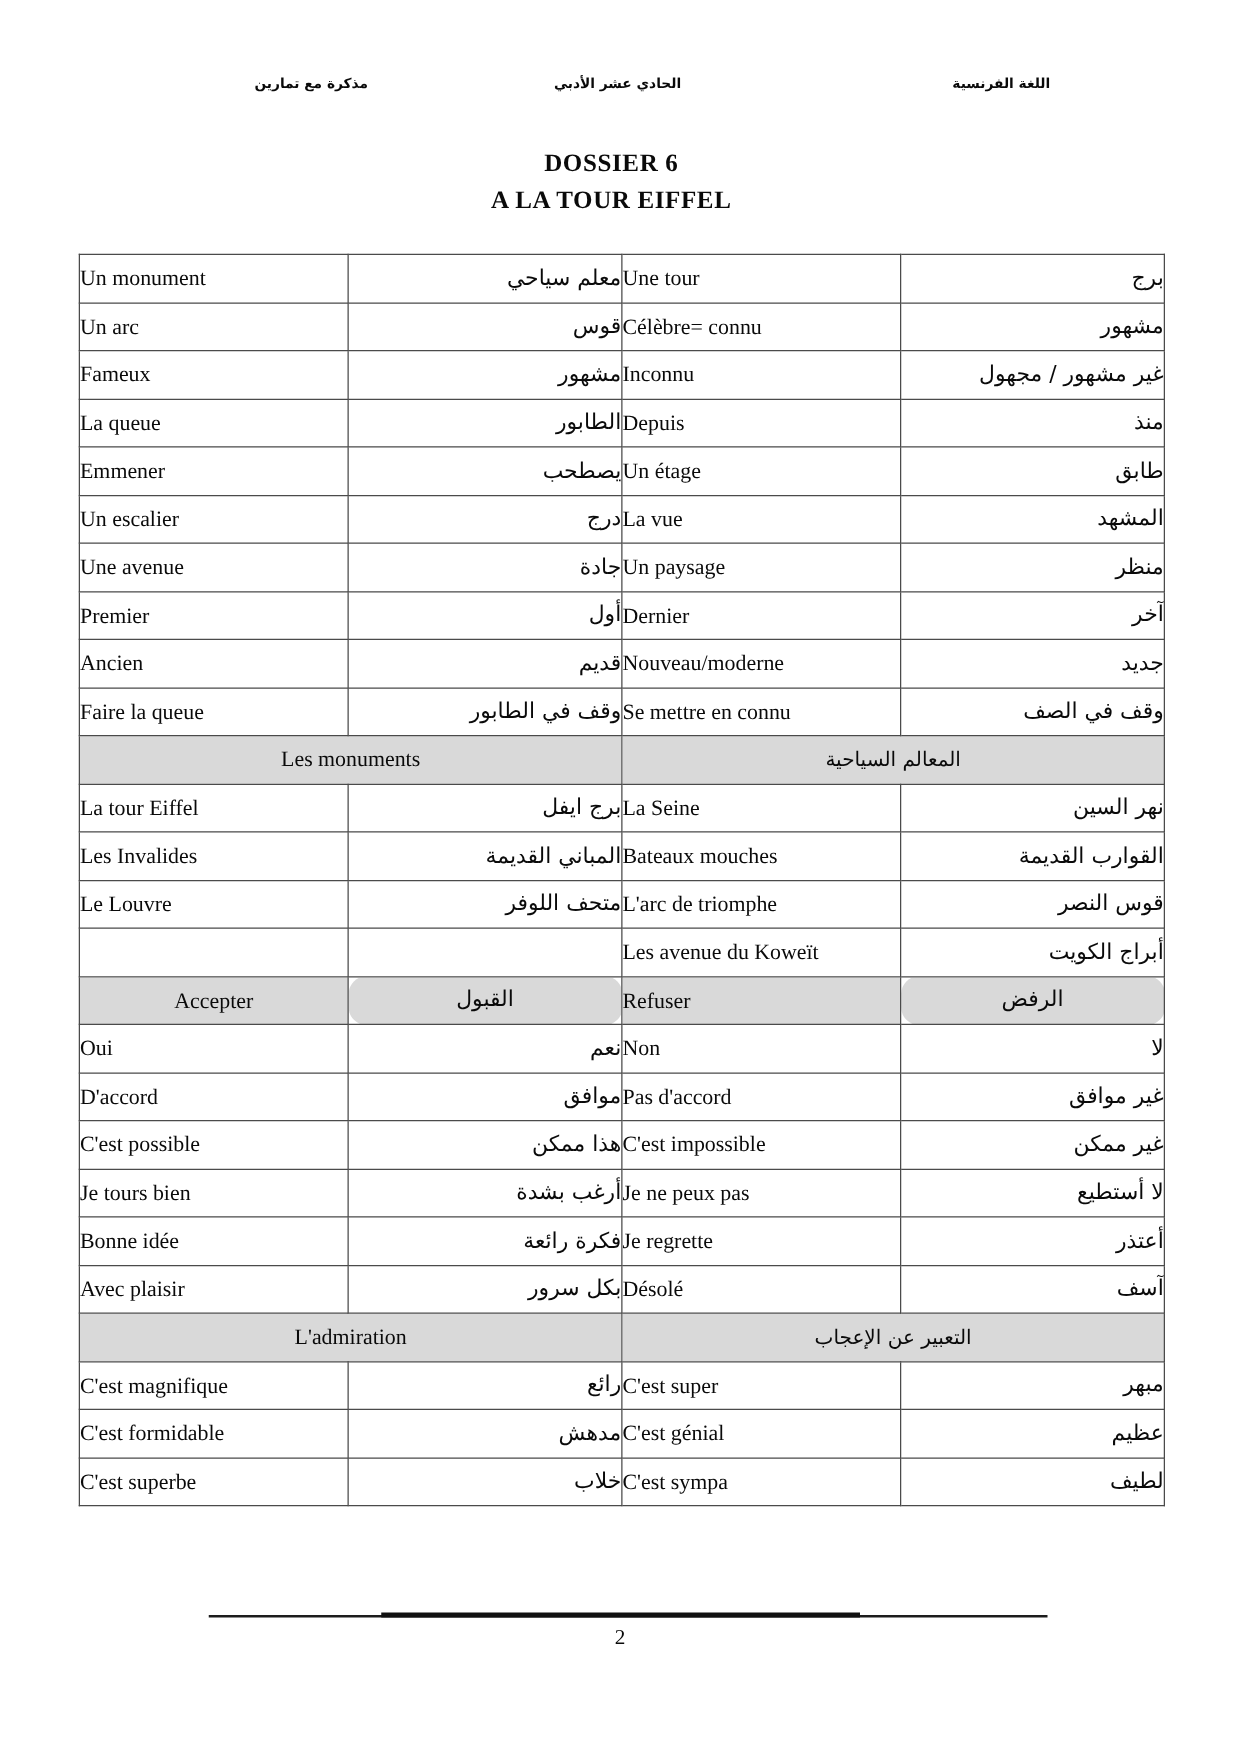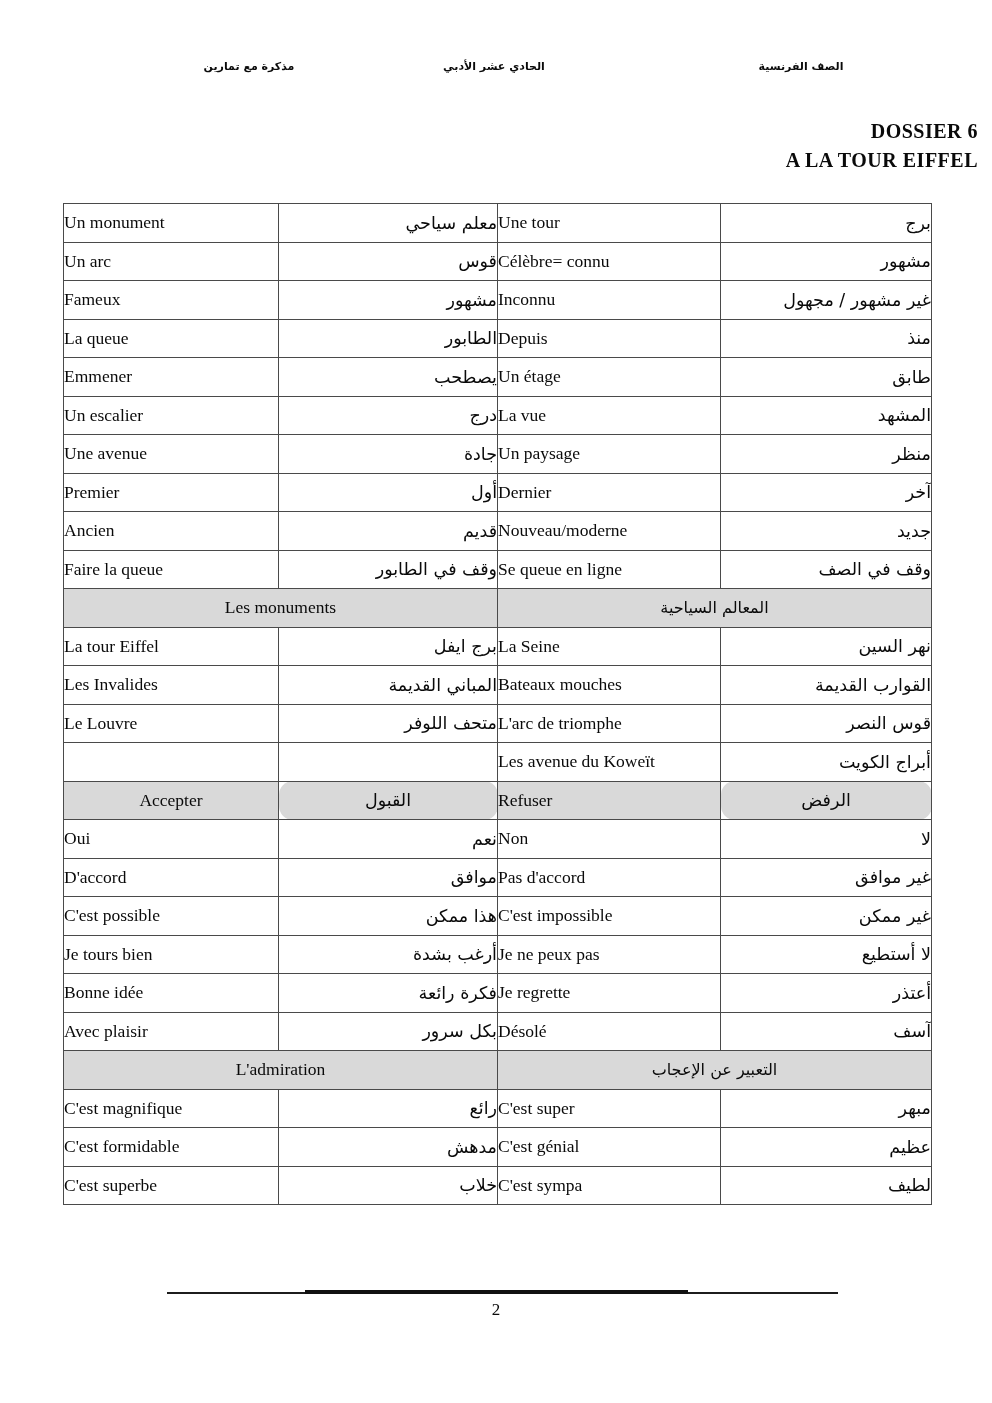--- a/index.html
+++ b/index.html
@@ -34,21 +34,21 @@
   .hdr-right  { left: 801px; }
   .hdr-center { left: 494px; }
   .hdr-left   { left: 249px; }
 
   
   .doc-title {
     position: absolute;
     top: 117px;
     left: 0;
     width: 978px;
-    text-align: right;
+    text-align: center;
     font-weight: bold;
     font-size: 20px;
     line-height: 29px;
     letter-spacing: 0.5px;
   }
 
   
   table.vocab {
     position: absolute;
     left: 63px;
@@ -126,21 +126,21 @@
     text-align: center;
     font-size: 17px;
   }
 </style>
 </head>
 <body>
 
 <div class="page">
 
   <div class="top-header">
-    <span class="hdr-item hdr-right">الصف الفرنسية</span>
+    <span class="hdr-item hdr-right">اللغة الفرنسية</span>
     <span class="hdr-item hdr-center">الحادي عشر الأدبي</span>
     <span class="hdr-item hdr-left">مذكرة مع تمارين</span>
   </div>
 
   <div class="doc-title">
     <div>DOSSIER 6</div>
     <div>A LA TOUR EIFFEL</div>
   </div>
 
   <table class="vocab">
@@ -201,21 +201,21 @@
         </tr>
         <tr>
           <td class="cell-fr">Ancien</td>
           <td class="cell-ar">قديم</td>
           <td class="cell-fr">Nouveau/moderne</td>
           <td class="cell-ar">جديد</td>
         </tr>
         <tr>
           <td class="cell-fr">Faire la queue</td>
           <td class="cell-ar">وقف في الطابور</td>
-          <td class="cell-fr">Se queue en ligne</td>
+          <td class="cell-fr">Se mettre en connu</td>
           <td class="cell-ar">وقف في الصف</td>
         </tr>
         <tr>
           <td colspan="2" class="cell-section">Les monuments</td>
           <td colspan="2" class="cell-section ar">المعالم السياحية</td>
         </tr>
         <tr>
           <td class="cell-fr">La tour Eiffel</td>
           <td class="cell-ar">برج ايفل</td>
           <td class="cell-fr">La Seine</td>

